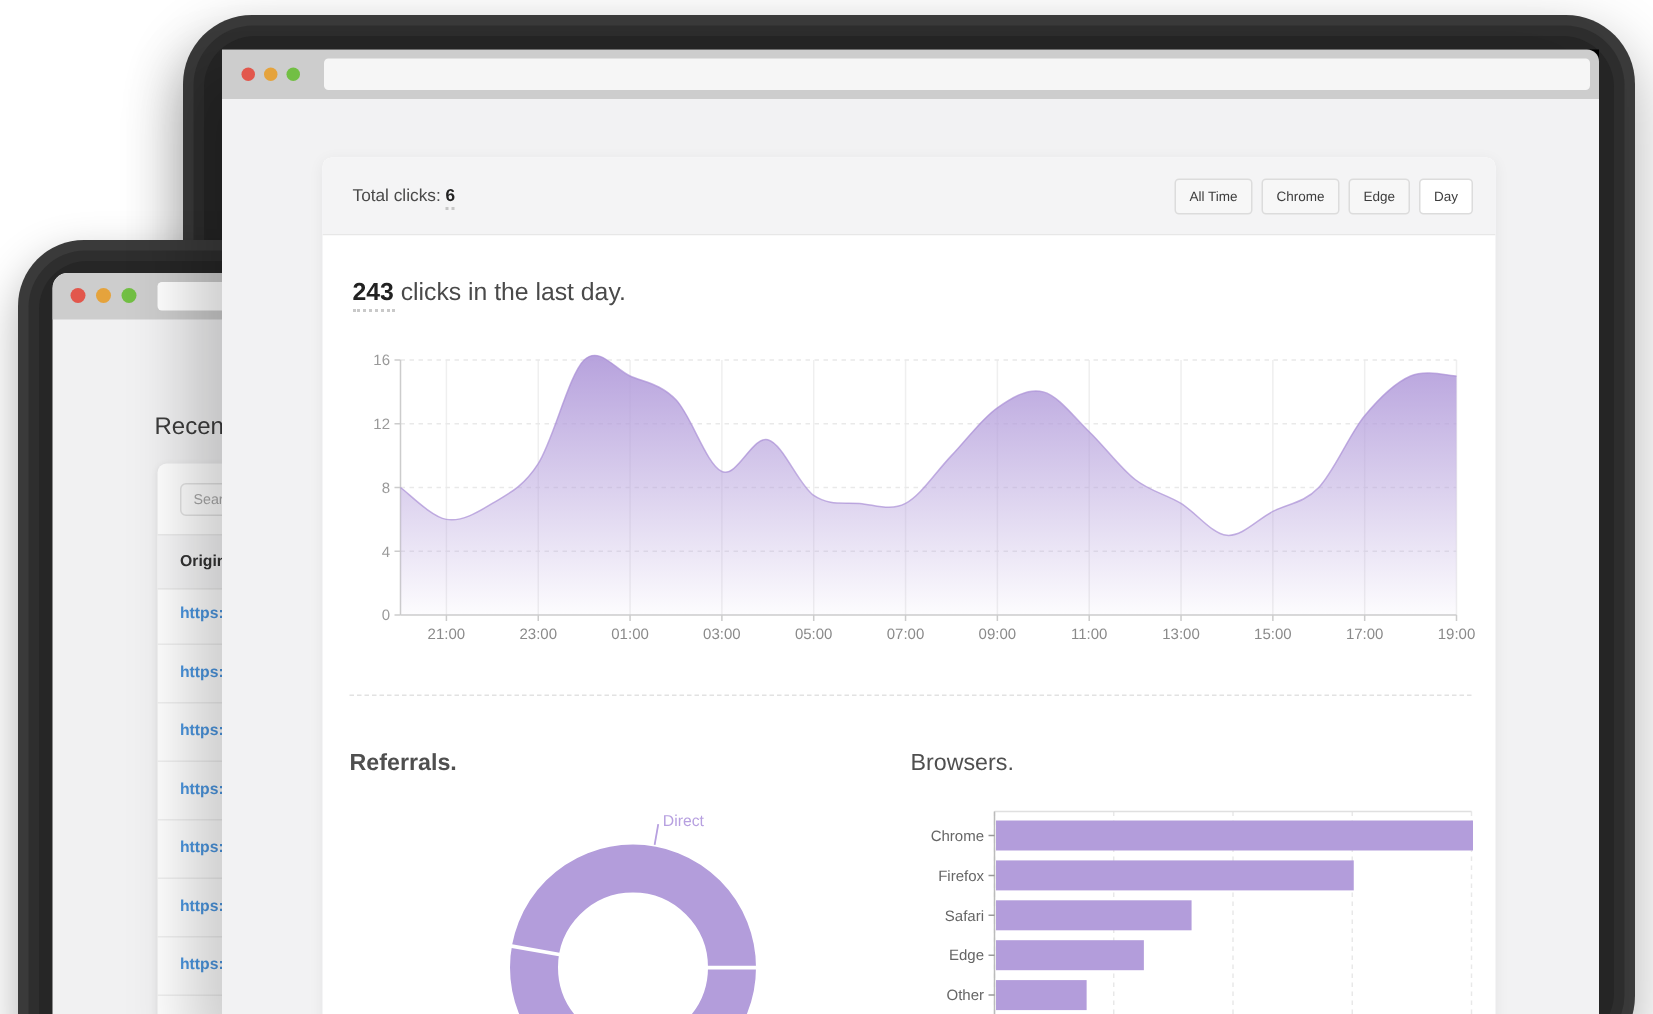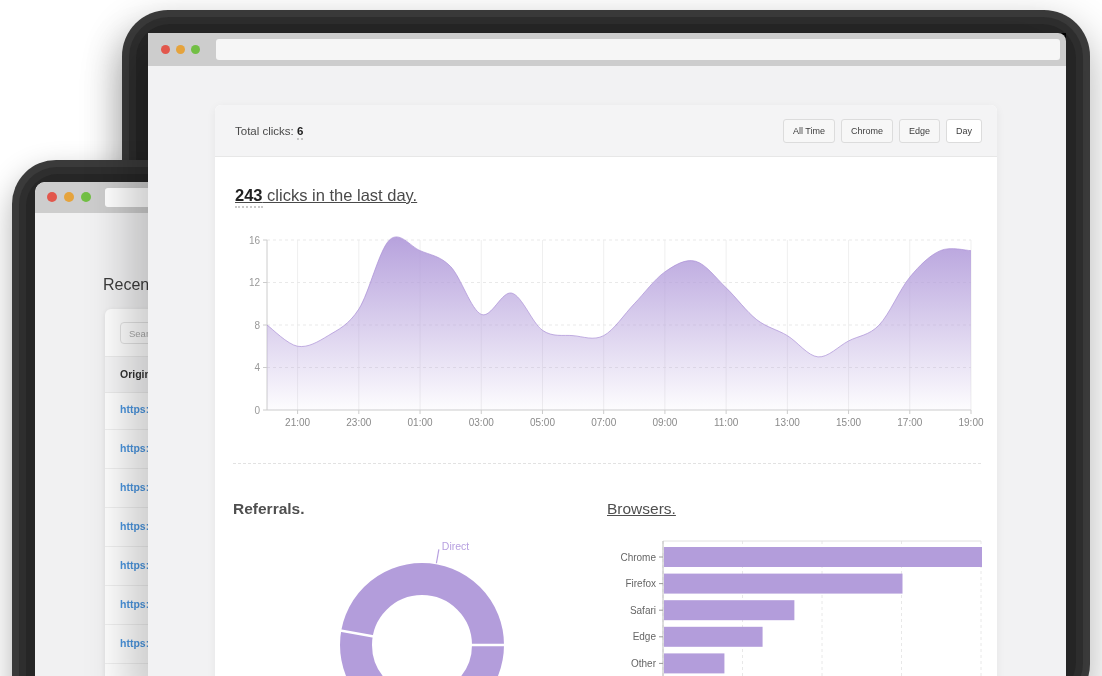--- a/index.html
+++ b/index.html
@@ -60,26 +60,26 @@
   #card-header{position:absolute;left:0;top:0;right:0;height:52px;background:#f4f4f5;
                border-bottom:1px solid #e7e7e7;border-radius:6px 6px 0 0;
                display:flex;align-items:center;justify-content:space-between;
                padding:0 15px 0 20px;box-sizing:border-box;}
   #total-clicks{font-size:11.5px;color:#4a4a4a;}
   #total-clicks b{color:#222;border-bottom:2px dotted #c6c6c6;padding-bottom:1px;}
   #filters{display:flex;gap:6px;padding-left:36px;}
   .filter-btn{font-family:inherit;font-size:9px;color:#3d3d3d;background:#f7f7f7;
               border:1px solid #dcdcdc;border-radius:3px;padding:6px 9px;cursor:pointer;}
   .filter-btn.active{background:#fff;}
-  #headline{left:20px;top:81px;font-size:16.5px;color:#4a4a4a;text-decoration:underline;}
+  #headline{left:20px;top:81px;font-size:16.5px;color:#4a4a4a;}
   #headline b{color:#222;border-bottom:2px dotted #c9c9c9;padding-bottom:2px;}
   #divider{left:18px;right:16px;top:358px;border-top:1px dashed #e2e2e2;height:0;}
   .section-title{font-size:15.5px;color:#4f4f4f;}
   #referrals-title{left:18px;top:395px;font-weight:bold;}
-  #browsers-title{left:392px;top:395px;text-decoration:underline;}
+  #browsers-title{left:392px;top:395px;}
 
   svg{display:block;}
   svg text{font-family:"Liberation Sans",sans-serif;}
 </style>
 </head>
 <body>
 
 <div id="stage">
 
   <div class="mock-frame" id="front-frame">

